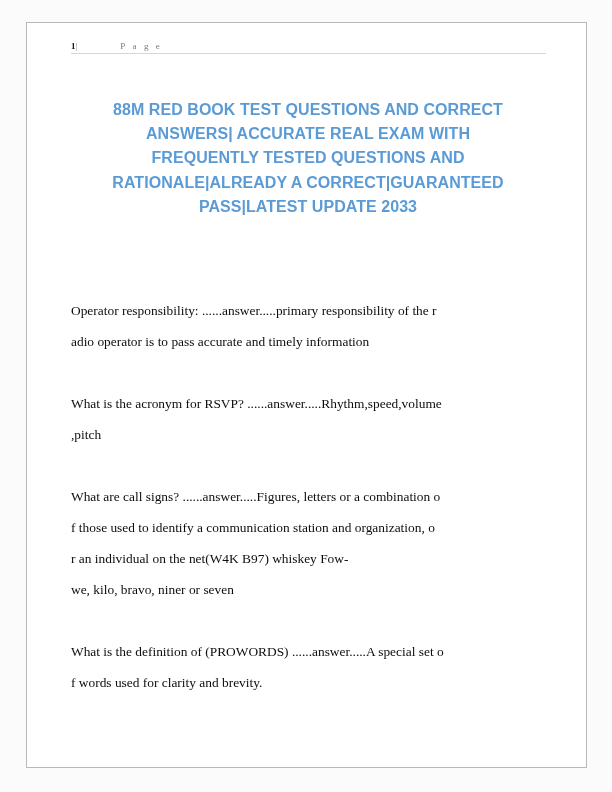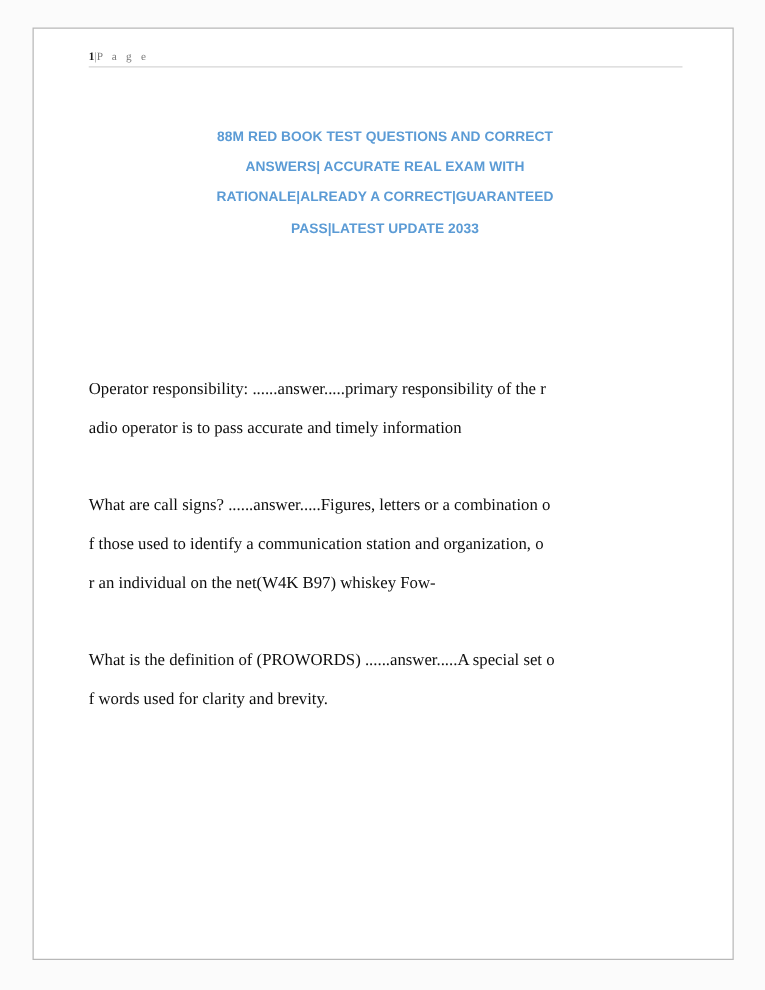--- a/index.html
+++ b/index.html
@@ -47,40 +47,41 @@
     color: #1a1a1a;
     font-size: 9px;
   }
   .header-sep {
     color: #8a8a8a;
     font-weight: normal;
   }
   .header-word {
     letter-spacing: 2.6px;
     color: #7a7a7a;
+    margin-left: 43px;
   }
   .header-rule {
     position: absolute;
     left: 44px;
     top: 30px;
     width: 475px;
     height: 1px;
     background: #d6d6d6;
   }
 
   
   .doc-title {
     position: absolute;
     left: 52px;
     top: 75px;
     width: 458px;
     text-align: center;
     font-family: "Liberation Sans", "DejaVu Sans", sans-serif;
     font-weight: bold;
-    font-size: 11px;
+    font-size: 16px;
     line-height: 24.2px;
     color: #5b9bd5;
     letter-spacing: 0.05px;
   }
 
   
   .body-copy {
     position: absolute;
     left: 44px;
     top: 272px;
@@ -106,33 +107,39 @@
 <div class="page-sheet" style="background: rgb(255, 255, 255); border-color: rgb(184, 184, 184);">
 
   <div class="page-header">
     <span class="header-text"><span class="header-num">1</span><span class="header-sep">|</span><span class="header-word">P a g e</span></span>
   </div>
   <div class="header-rule"></div>
 
   <div class="doc-title" style="color: rgb(91, 155, 213);">
       <div class="title-line">88M RED BOOK TEST QUESTIONS AND CORRECT</div>
       <div class="title-line">ANSWERS| ACCURATE REAL EXAM WITH</div>
+      <div class="title-line">FREQUENTLY TESTED QUESTIONS AND</div>
       <div class="title-line">RATIONALE|ALREADY A CORRECT|GUARANTEED</div>
       <div class="title-line">PASS|LATEST UPDATE 2033</div>
     </div>
 
   <div class="body-copy">
       <div class="qa-block">
         <div class="qa-line">Operator responsibility: ......answer.....primary responsibility of the r</div>
         <div class="qa-line">adio operator is to pass accurate and timely information</div>
       </div>
       <div class="qa-block">
+        <div class="qa-line">What is the acronym for RSVP? ......answer.....Rhythm,speed,volume</div>
+        <div class="qa-line">,pitch</div>
+      </div>
+      <div class="qa-block">
         <div class="qa-line">What are call signs? ......answer.....Figures, letters or a combination o</div>
         <div class="qa-line">f those used to identify a communication station and organization, o</div>
         <div class="qa-line">r an individual on the net(W4K B97) whiskey Fow-</div>
+        <div class="qa-line">we, kilo, bravo, niner or seven</div>
       </div>
       <div class="qa-block">
         <div class="qa-line">What is the definition of (PROWORDS) ......answer.....A special set o</div>
         <div class="qa-line">f words used for clarity and brevity.</div>
       </div>
     </div>
 
 </div>
 
 </body></html>

